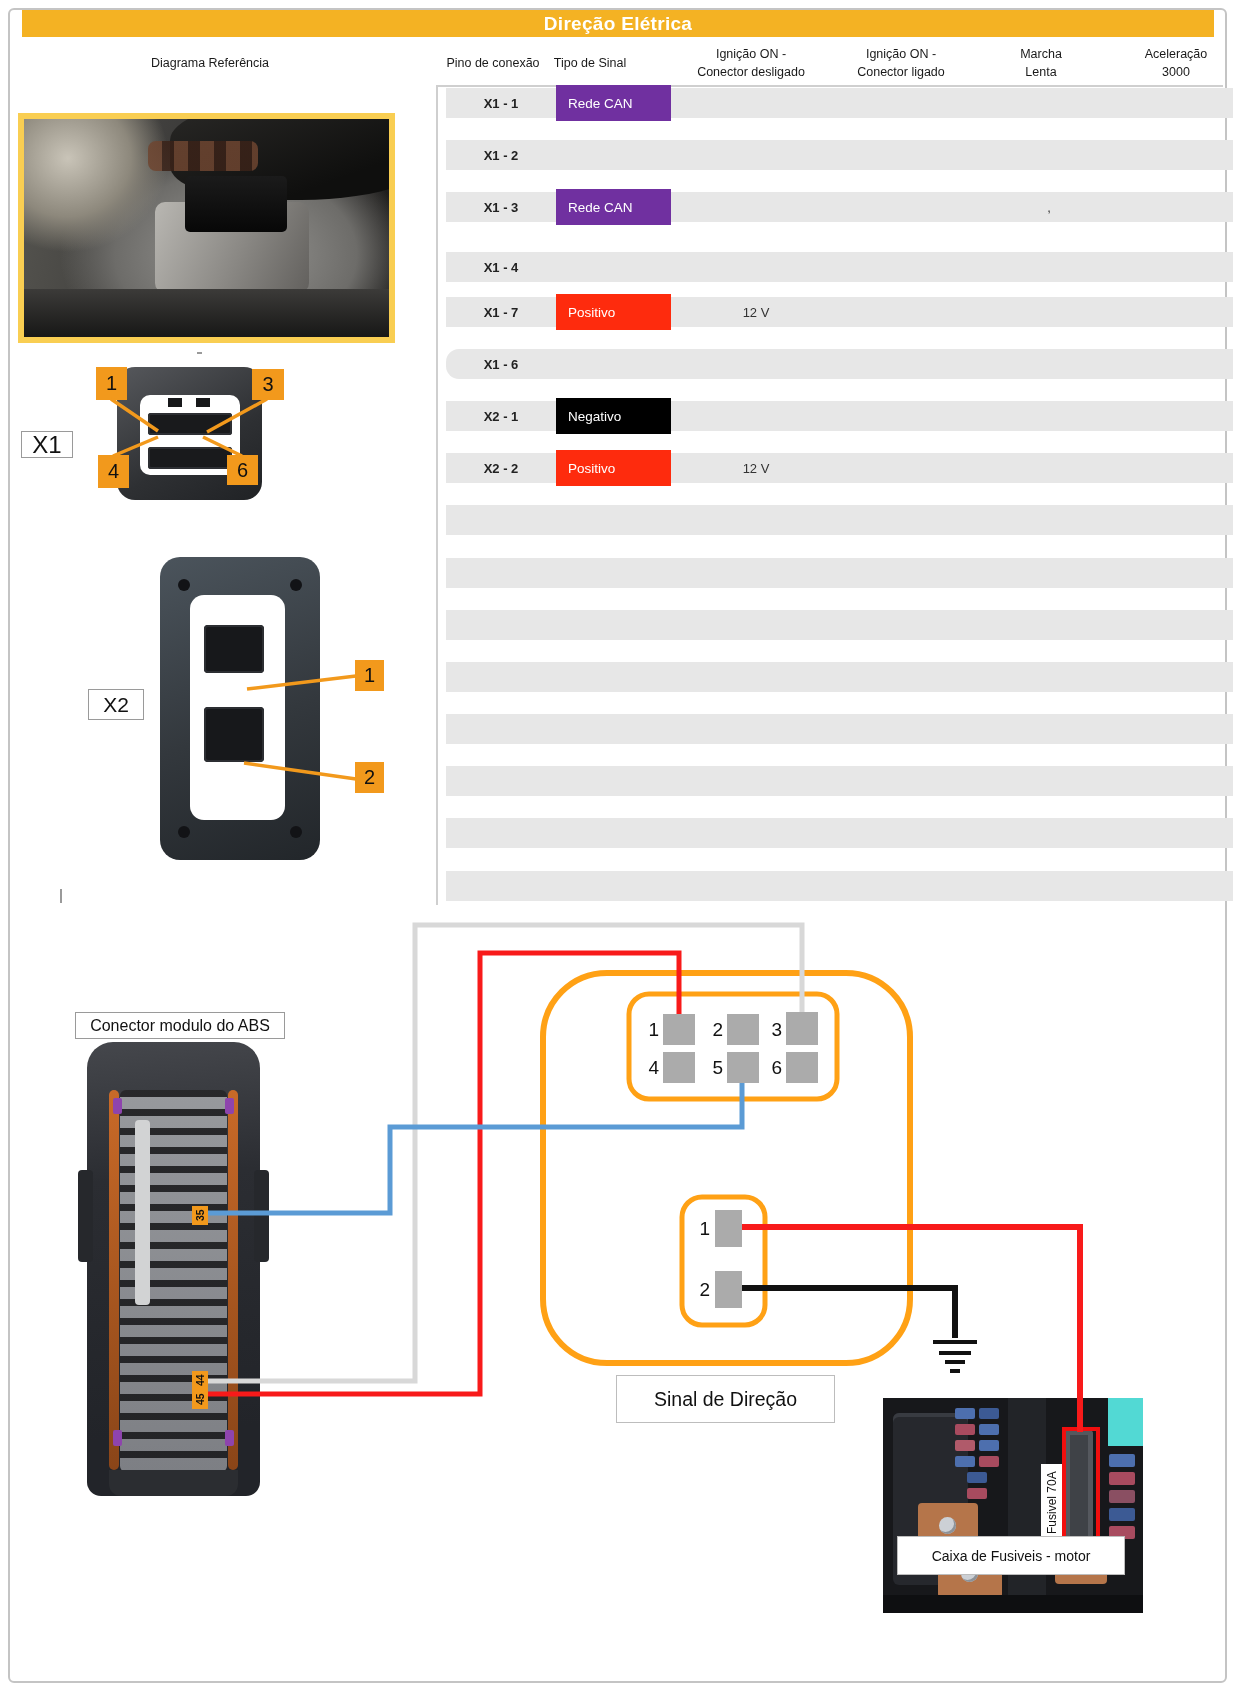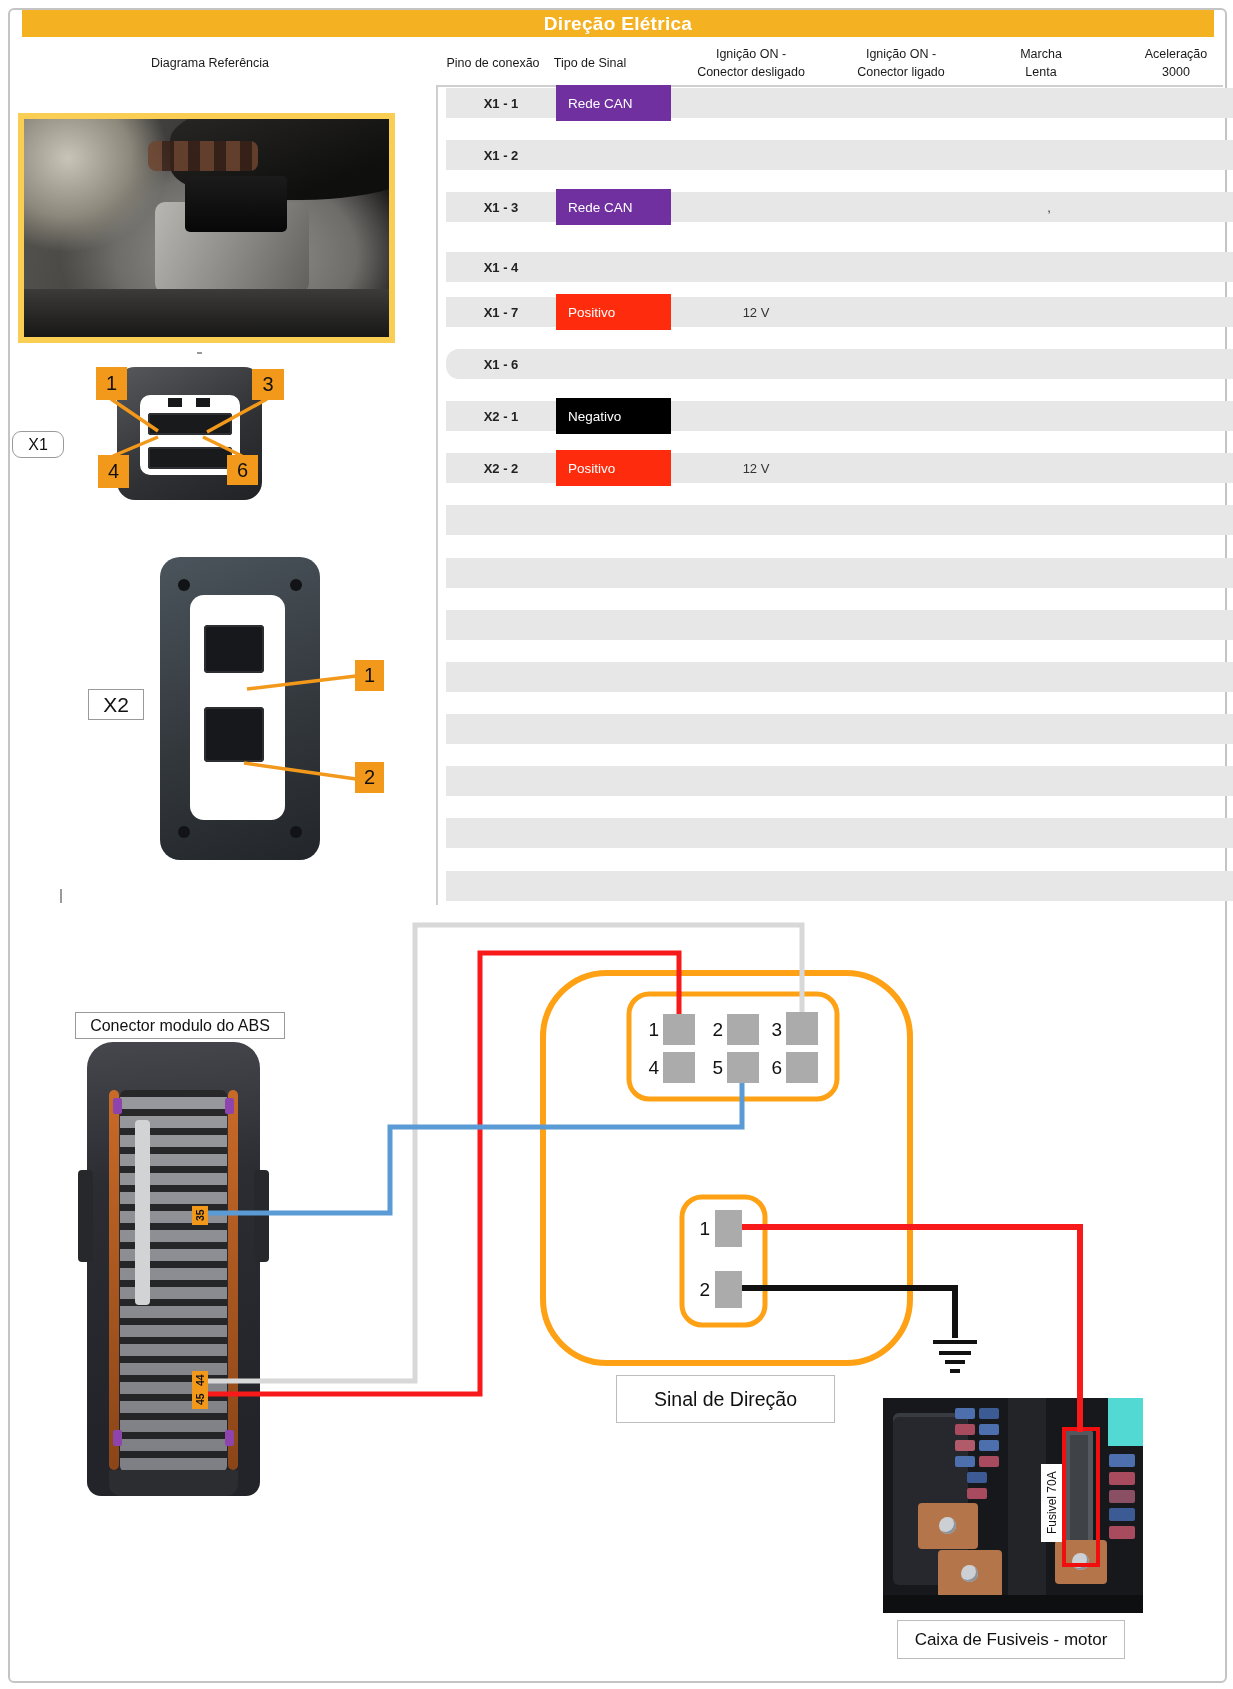--- a/index.html
+++ b/index.html
@@ -164,21 +164,21 @@
 <div class="abs tick" style="left:197px;top:352px;width:5px;height:2px;"></div>
 
 <div class="abs x1-photo">
   <div class="x1-cav">
     <div class="x1-key" style="left:28px;"></div>
     <div class="x1-key" style="left:56px;"></div>
     <div class="x1-term" style="top:18px;"></div>
     <div class="x1-term" style="top:52px;"></div>
   </div>
 </div>
-<div class="abs tagbox" style="left:12px;top:431px;width:50px;height:25px;font-size:16px;border-radius:9px;">X1</div>
+<div class="abs tagbox" style="left:21px;top:431px;width:50px;height:25px;font-size:24px;">X1</div>
 <div class="abs num-tag" style="left: 96px; top: 367px; width: 31px; height: 33px; background: rgb(242, 153, 28);">1</div>
 <div class="abs num-tag" style="left: 252px; top: 369px; width: 32px; height: 31px; background: rgb(242, 153, 28);">3</div>
 <div class="abs num-tag" style="left: 98px; top: 455px; width: 31px; height: 33px; background: rgb(242, 153, 28);">4</div>
 <div class="abs num-tag" style="left: 227px; top: 455px; width: 31px; height: 30px; background: rgb(242, 153, 28);">6</div>
 
 <div class="abs x2-photo">
   <div class="x2-bolt" style="left:18px;top:22px;"></div>
   <div class="x2-bolt" style="right:18px;top:22px;"></div>
   <div class="x2-bolt" style="left:18px;bottom:22px;"></div>
   <div class="x2-bolt" style="right:18px;bottom:22px;"></div>
@@ -230,21 +230,21 @@
   <div class="fb-copper" style="left:35px;top:105px;width:60px;height:46px;"></div>
   <div class="fb-bolt" style="left:56px;top:119px;"></div>
   <div class="fb-copper" style="left:55px;top:152px;width:64px;height:48px;"></div>
   <div class="fb-bolt" style="left:78px;top:167px;"></div>
   <div class="fb-copper" style="left:172px;top:142px;width:52px;height:44px;"></div>
   <div class="fb-bolt" style="left:189px;top:155px;"></div>
   <div class="fb-bottom"></div>
 </div>
 <div class="abs red-fuse-outline"></div>
 <div class="abs vlabel fusivel-label">Fusivel 70A</div>
-<div class="abs cap-box" style="left:897px;top:1620px;width:226px;height:37px;font-size:17px;">Caixa de Fusiveis - motor</div>
+<div class="abs cap-box" style="left:897px;top:1536px;width:226px;height:37px;font-size:14px;">Caixa de Fusiveis - motor</div>
 
 <svg width="1233" height="1689" viewBox="0 0 1233 1689">
 
   <g stroke-width="3.5" fill="none" stroke="#f2991c">
     <line x1="111" y1="399" x2="158" y2="431"></line>
     <line x1="267" y1="399" x2="207" y2="432"></line>
     <line x1="113" y1="456" x2="158" y2="437"></line>
     <line x1="242" y1="456" x2="203" y2="437"></line>
     <line x1="356" y1="676" x2="247" y2="689"></line>
     <line x1="356" y1="779" x2="244" y2="763"></line>

